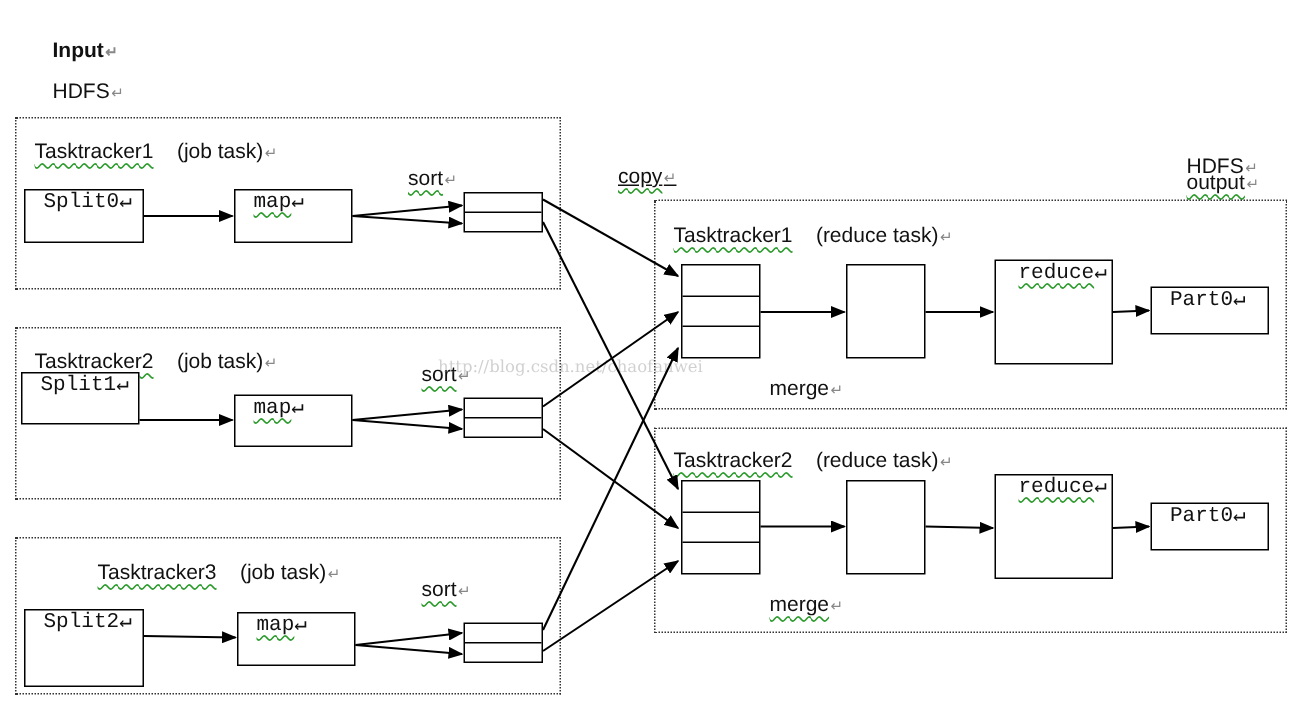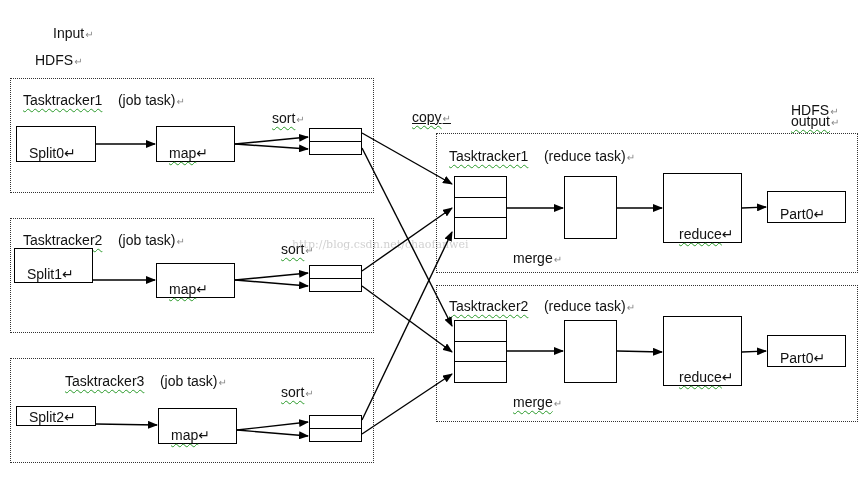--- a/index.html
+++ b/index.html
@@ -3,32 +3,32 @@
 <meta charset="utf-8">
 <style>
   html, body { margin:0; padding:0; background:#fff; }
   body { width:864px; height:477px; position:relative; overflow:hidden;
          font-family:"Liberation Sans", sans-serif; color:#111; }
   .txt { position:absolute; font-size:14px; white-space:nowrap; line-height:16px; }
   .txt .pm { color:#888; font-size:10px; margin-left:1px; }
   .wavy { text-decoration: underline wavy #2a9a2a; text-decoration-thickness:1px; text-underline-offset:3px; }
   .group { position:absolute; border:1px dotted #333; box-sizing:border-box; }
   .box { position:absolute; border:1px solid #000; box-sizing:border-box; background:#fff;
-         font-size:14px; display:flex; align-items:flex-end; }
+         font-size:14px; display:flex; align-items:flex-start;font-family:Liberation Mono, monospace; }
   .box span.lbl { padding-left:12px; }
   .stack { position:absolute; border:1px solid #000; box-sizing:border-box; background:#fff; display:flex; flex-direction:column; }
   .stack .cell { flex:1; border-bottom:1px solid #000; }
   .stack .cell:last-child { border-bottom:none; }
   svg#wires { position:absolute; left:0; top:0; width:864px; height:477px; pointer-events:none; }
   .watermark { position:absolute; font-family:"DejaVu Serif", serif; font-size:11px; color:rgba(120,120,120,0.35); white-space:nowrap; }
 </style>
 </head>
 <body>
 
-<div class="txt" style="left:53px;top:25px;"><span>Input</span><span class="pm">↵</span></div>
+<div class="txt" style="left:35px;top:25px;font-weight:bold;"><span>Input</span><span class="pm">↵</span></div>
 <div class="txt" style="left:35px;top:52px;"><span>HDFS</span><span class="pm">↵</span></div>
 <div class="txt" style="left:791px;top:76px;margin-top:37px;"><span class="wavy">output</span><span class="pm">↵</span></div>
 <div class="txt" style="left:791px;top:102px;"><span>HDFS</span><span class="pm">↵</span></div>
 <div class="txt" style="left:412px;top:109px;text-decoration:underline;"><span class="wavy">copy</span><span class="pm">↵</span></div>
 
 <div class="group" style="left:10px;top:78px;width:364px;height:115px;"></div>
 <div class="group" style="left:10px;top:218px;width:364px;height:115px;"></div>
 <div class="group" style="left:10px;top:358px;width:364px;height:105px;"></div>
 
 <div class="txt" style="left:23px;top:92px;"><span class="wavy">Tasktracker1</span>&nbsp;&nbsp;&nbsp;&nbsp;<span>(job task)</span><span class="pm">↵</span></div>
@@ -55,21 +55,21 @@
     <span class="lbl wavy">map</span>
     <span class="pm txt" style="position:static;">↵</span>
   </div>
 <div class="txt" style="left:281px;top:241px;"><span class="wavy">sort</span><span class="pm">↵</span></div>
 <div class="stack" style="left:309px;top:265px;width:53px;height:27px;">
     <div class="cell"></div>
     <div class="cell"></div>
   </div>
 
 <div class="txt" style="left:25px;top:373px;margin-left:40px;"><span class="wavy">Tasktracker3</span>&nbsp;&nbsp;&nbsp;&nbsp;<span>(job task)</span><span class="pm">↵</span></div>
-<div class="box" style="left:16px;top:406px;width:80px;height:20px;">
+<div class="box" style="left:16px;top:406px;width:80px;height:52px;">
     <span class="lbl">Split2</span>
     <span class="pm txt" style="position:static;">↵</span>
   </div>
 <div class="box" style="left:158px;top:408px;width:79px;height:36px;">
     <span class="lbl wavy">map</span>
     <span class="pm txt" style="position:static;">↵</span>
   </div>
 <div class="txt" style="left:281px;top:384px;"><span class="wavy">sort</span><span class="pm">↵</span></div>
 <div class="stack" style="left:309px;top:415px;width:53px;height:27px;">
     <div class="cell"></div>

